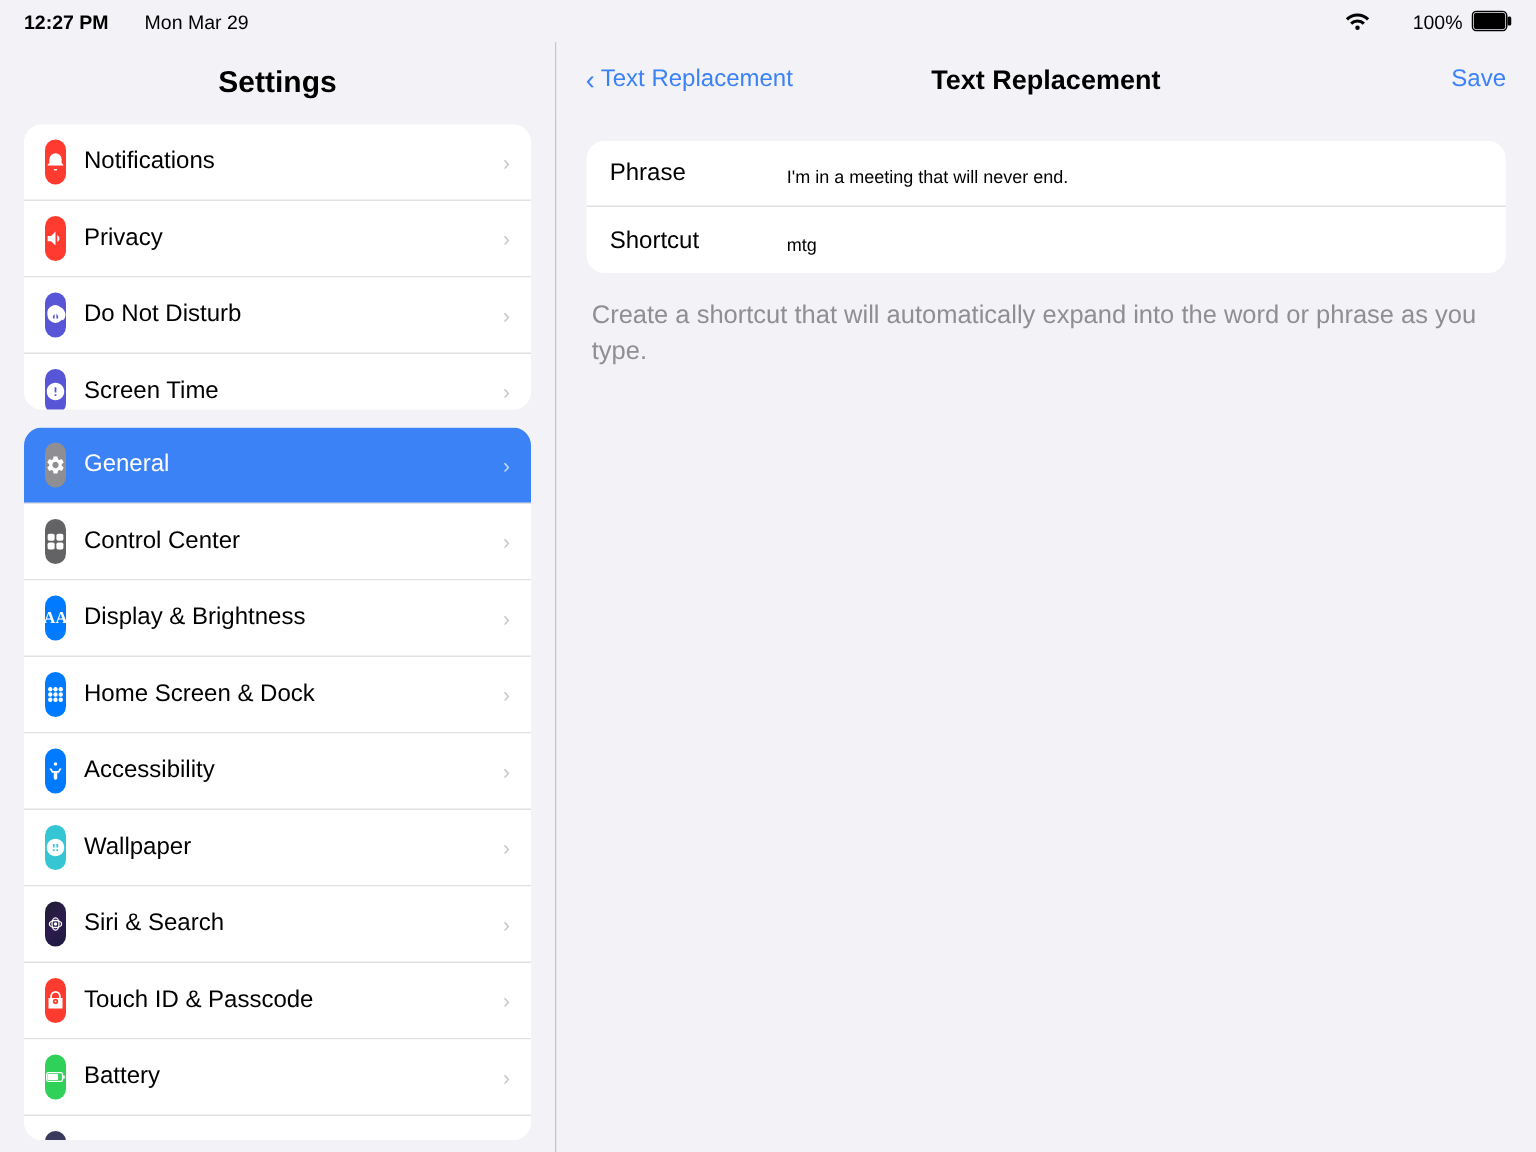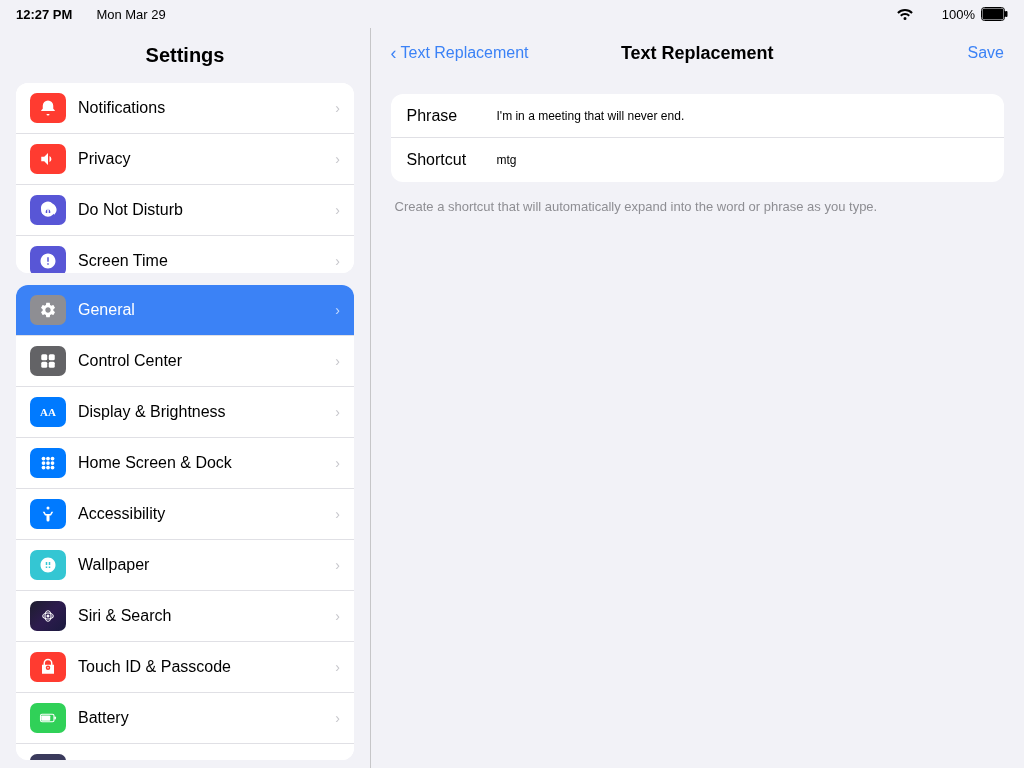--- a/index.html
+++ b/index.html
@@ -81,21 +81,21 @@
     .settings-item:last-child {
       border-bottom: none;
     }
     .settings-item.active {
       background: #3b82f6;
     }
     .settings-item.active .item-label {
       color: #fff;
     }
     .item-icon {
-      width: 36px;
+      width: 14px;
       height: 30px;
       border-radius: 7px;
       display: flex;
       align-items: center;
       justify-content: center;
       flex-shrink: 0;
       font-size: 16px;
     }
     .item-label {
       font-size: 16px;
@@ -162,41 +162,42 @@
       overflow-y: auto;
     }
     .form-card {
       background: #fff;
       border-radius: 12px;
       overflow: hidden;
       margin-bottom: 12px;
     }
     .form-row {
       display: flex;
-      align-items: center;
+      align-items: flex-end;
       padding: 12px 16px;
       border-bottom: 0.5px solid #e0e0e5;
       min-height: 44px;
+      gap: 28px;
     }
     .form-row:last-child {
       border-bottom: none;
     }
     .form-label {
       font-size: 16px;
       color: #000;
       width: 90px;
       flex-shrink: 0;
     }
     .form-value {
       font-size: 12px;
       color: #000;
       flex: 1;
     }
     .hint-text {
-      font-size: 13px;
+      font-size: 17px;
       color: #8e8e93;
       padding: 4px 4px;
       line-height: 1.4;
     }
     
     .separator {
       width: 0.5px;
       background: #c6c6c8;
       flex-shrink: 0;
     }

